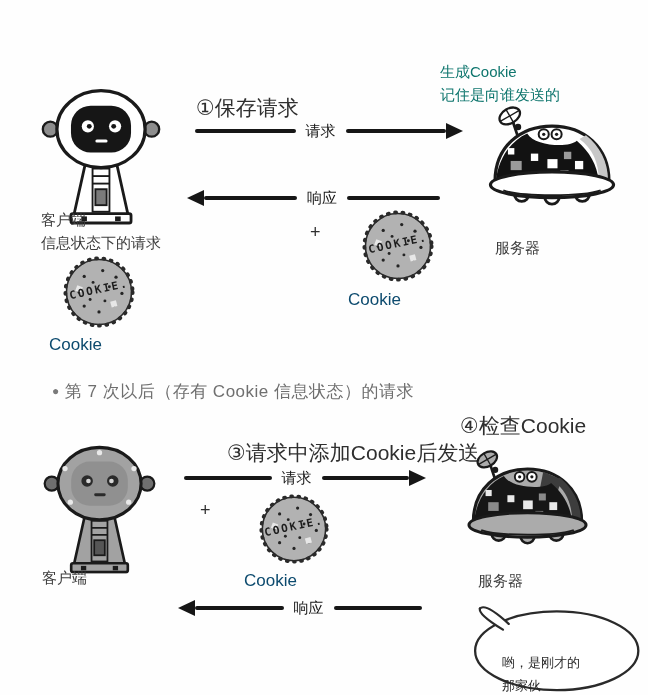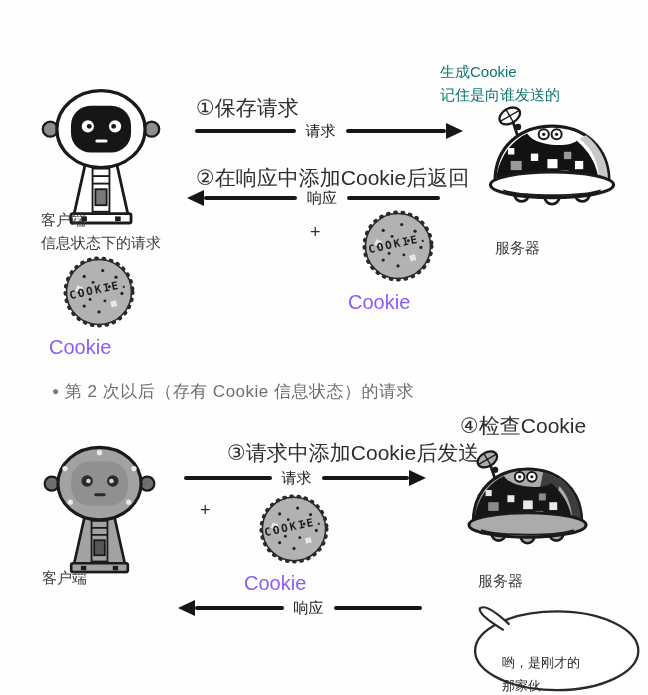--- a/index.html
+++ b/index.html
@@ -12,21 +12,21 @@
   .step{position:absolute;font-size:21px;color:#2f2f2f;white-space:nowrap;}
   .note{position:absolute;font-size:15px;color:#0f766e;line-height:1.55;white-space:nowrap;}
 
   .arrow{position:absolute;display:flex;align-items:center;height:22px;}
   .arrow .seg{flex:1;height:4px;background:#161616;border-radius:2px;}
   .arrow .lbl{padding:0 10px;font-size:15px;color:#161616;white-space:nowrap;}
   .head-r{width:0;height:0;border-left:17px solid #161616;border-top:8px solid transparent;border-bottom:8px solid transparent;}
   .head-l{width:0;height:0;border-right:17px solid #161616;border-top:8px solid transparent;border-bottom:8px solid transparent;}
 
   .cap{position:absolute;font-size:15px;color:#3d3d3d;line-height:1.5;white-space:nowrap;}
-  .cap .latin{font-size:20px;color:#8b5cf6;}
+  .cap .latin{font-size:17px;color:#0c4a6e;}
   .plus{position:absolute;font-size:18px;color:#2f2f2f;}
 
   .icon{position:absolute;}
   .cookie-wrap{position:absolute;}
   .cookie-wrap svg{width:100%;height:100%;display:block;}
   .cookie-word{position:absolute;left:0;top:38%;width:100%;text-align:center;
     font-size:11px;font-weight:bold;letter-spacing:2px;color:#1c1c1c;
     transform:rotate(-12deg);font-family:"DejaVu Sans Mono",monospace;}
 
   
@@ -153,21 +153,20 @@
 
   <div class="step" style="left:196px;top:94px;">①保存请求</div>
 
   <div class="arrow" style="left:195px;top:120px;width:268px;">
     <span class="seg"></span>
     <span class="lbl">请求</span>
     <span class="seg"></span>
     <span class="head-r"></span>
   </div>
 
-  <div class="step" style="left:196px;top:164px;">②在响应中添加Cookie后返回</div>
 
   <div class="arrow" style="left:187px;top:187px;width:253px;">
     <span class="head-l"></span>
     <span class="seg"></span>
     <span class="lbl">响应</span>
     <span class="seg"></span>
   </div>
 
   <div class="plus" style="left:310px;top:222px;">+</div>
 
@@ -192,21 +191,21 @@
   </div>
 
   <svg class="icon robot-s v1" style="left:483px;top:104px;width:138px;height:124px;" viewBox="0 0 150 135">
       <use href="#sym-server-robot"></use>
     </svg>
   <div class="cap" style="left:495px;top:237px;width:100px;">
     <div>服务器</div>
   </div>
 
   <div class="title" style="left:52px;top:380px;">
-    <span class="bullet">●</span><span>第 2 次以后（存有 Cookie 信息状态）的请求</span>
+    <span class="bullet">●</span><span>第 7 次以后（存有 Cookie 信息状态）的请求</span>
   </div>
 
   <div class="step" style="left:196px;top:439px;margin-left:31px;">③请求中添加Cookie后发送</div>
   <div class="step" style="left:460px;top:412px;">④检查Cookie</div>
 
   <div class="arrow" style="left:184px;top:467px;width:242px;">
     <span class="seg"></span>
     <span class="lbl">请求</span>
     <span class="seg"></span>
     <span class="head-r"></span>

